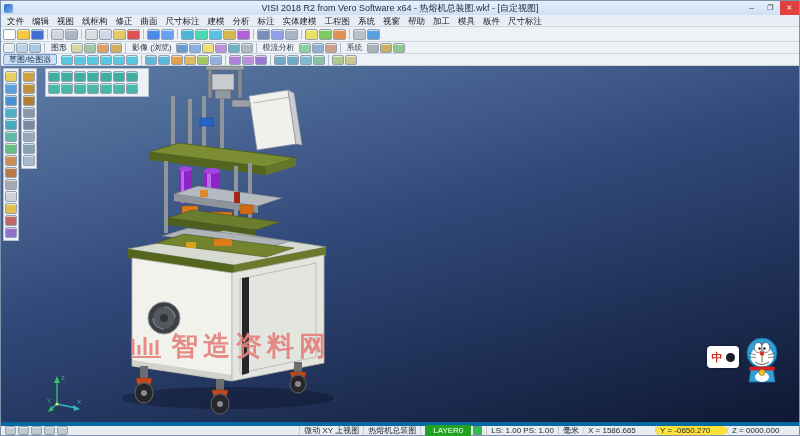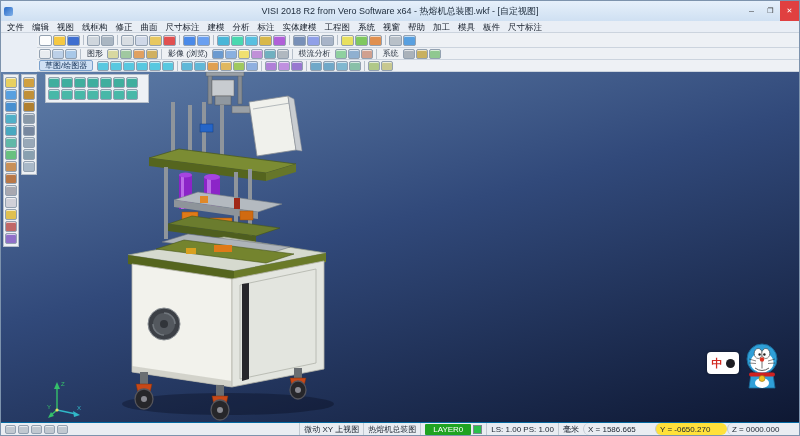--- a/index.html
+++ b/index.html
@@ -1,32 +1,32 @@
 <!DOCTYPE html>
 <html><head>
 <meta charset="utf-8">
 <style>
   *{margin:0;padding:0;box-sizing:border-box;}
   html,body{width:800px;height:436px;overflow:hidden;font-family:"Liberation Sans",sans-serif;background:#555;}
   .app{width:800px;height:436px;display:flex;flex-direction:column;border:1px solid #7d93ad;background:#e9eef5;}
 
   
-  .titlebar{height:20px;background:linear-gradient(#e6f0fb,#cfe0f2);display:flex;align-items:center;position:relative;flex:0 0 auto;}
+  .titlebar{height:14px;background:linear-gradient(#e6f0fb,#cfe0f2);display:flex;align-items:center;position:relative;flex:0 0 auto;}
   .app-icon{width:9px;height:9px;margin:0 3px;background:linear-gradient(135deg,#2a6bc8,#7fb0e8);border-radius:2px;flex:0 0 auto;}
   .title{position:absolute;left:0;right:0;text-align:center;font-size:9px;line-height:13px;color:#1c2a3a;pointer-events:none;}
   .winbtns{margin-left:auto;display:flex;height:100%;z-index:2;}
   .winbtn{width:19px;height:100%;display:flex;align-items:center;justify-content:center;font-size:7px;color:#333;}
   .winbtn.close{background:#e04040;color:#fff;}
 
   
   .menubar{height:12px;display:flex;align-items:center;background:#e9eef5;border-bottom:1px solid #ccd4de;padding-left:2px;flex:0 0 auto;}
   .menu-item{font-size:8.5px;line-height:12px;padding:0 4px;color:#141c28;white-space:nowrap;}
 
   
-  .toolbar{display:flex;align-items:center;gap:1px;padding:1px 2px;background:#eef1f5;border-bottom:1px solid #ccd4de;flex:0 0 auto;margin-left:36px;}
+  .toolbar{display:flex;align-items:center;gap:1px;padding:1px 2px;background:#eef1f5;border-bottom:1px solid #ccd4de;flex:0 0 auto;}
   #tb1{height:15px;}
   #tb2,#tb3{height:12px;}
   .ic{width:13px;height:11px;border:1px solid #93a1b1;border-radius:2px;box-shadow:inset 0 1px 0 rgba(255,255,255,.65);flex:0 0 auto;}
   #tb2 .ic,#tb3 .ic{width:12px;height:10px;}
   .sep{width:1px;height:10px;background:#b6bfca;margin:0 2px;flex:0 0 auto;}
   .tlabel{font-size:8px;color:#2a3442;padding:0 3px;white-space:nowrap;}
   .ttab{font-size:8px;color:#0d2b52;background:#cfe0f4;border:1px solid #7aa0cc;padding:0 5px;height:11px;line-height:10px;border-radius:2px;margin-right:3px;white-space:nowrap;}
 
   
   .canvas{position:relative;flex:1 1 auto;overflow:hidden;}
@@ -43,21 +43,21 @@
   .watermark-text{font-size:27px;font-weight:bold;letter-spacing:5px;white-space:nowrap;}
 
   .sticker{position:absolute;left:706px;top:270px;display:flex;align-items:flex-start;gap:3px;z-index:2;}
   .badge{width:32px;height:22px;margin-top:10px;background:#fff;border-radius:4px;display:flex;align-items:center;justify-content:center;gap:3px;box-shadow:0 0 3px rgba(0,0,0,.45);}
   .badge-text{color:#d22a22;font-size:11px;font-weight:bold;line-height:1;}
   .badge-dot{width:9px;height:9px;background:#1c1c22;border-radius:50%;}
 
   .triad{position:absolute;left:46px;top:306px;z-index:2;}
 
   
-  .statusbar{height:13px;background:#e9edf2;border-top:1px solid #0369a1;display:flex;align-items:center;font-size:8px;color:#1c2430;flex:0 0 auto;}
+  .statusbar{height:13px;background:#e9edf2;border-top:4px solid #0369a1;display:flex;align-items:center;font-size:8px;color:#1c2430;flex:0 0 auto;}
   .sseg{display:flex;align-items:center;gap:2px;padding:0 4px;height:100%;border-left:1px solid #c2cad2;white-space:nowrap;}
   .sseg:first-child{border-left:none;}
   .statusbar .ic{width:11px;height:9px;}
   .flex1{flex:1 1 auto;}
   .layer-badge{color:#fff;padding:0 8px;height:11px;line-height:11px;border-radius:1px;font-size:8px;}
   .swatch{width:9px;height:9px;border:1px solid #7d8791;}
   .coord{min-width:72px;justify-content:flex-start;border-radius:6px;}
 </style>
 </head>
 <body>
@@ -307,20 +307,33 @@
       <polygon points="96,324 112,324 110,333 98,333" fill="#c84818" stroke="#7c3008" stroke-width="0.5"></polygon>
       <polygon points="174,306 190,306 188,314 176,314" fill="#c84818" stroke="#7c3008" stroke-width="0.5"></polygon>
       <ellipse cx="28" cy="327" rx="9" ry="10" fill="#26262a" stroke="#55555c" stroke-width="1.3"></ellipse>
       <circle cx="28" cy="327" r="3" fill="#8a8a92"></circle>
       <ellipse cx="104" cy="338" rx="9" ry="10" fill="#26262a" stroke="#55555c" stroke-width="1.3"></ellipse>
       <circle cx="104" cy="338" r="3" fill="#8a8a92"></circle>
       <ellipse cx="182" cy="318" rx="8" ry="9" fill="#26262a" stroke="#55555c" stroke-width="1.3"></ellipse>
       <circle cx="182" cy="318" r="3" fill="#8a8a92"></circle>
     </svg>
 
+    <div class="watermark" style="color: rgb(229, 131, 126);">
+      <span>
+        <svg width="34" height="30" viewBox="0 0 34 30" fill="none" stroke="currentColor">
+          <path d="M4,26 L4,10" stroke-width="3"></path>
+          <path d="M10,26 L10,16" stroke-width="3"></path>
+          <path d="M16,26 L16,8" stroke-width="3"></path>
+          <path d="M22,26 L22,14" stroke-width="3"></path>
+          <path d="M28,26 L28,11" stroke-width="3"></path>
+          <path d="M2,28 L32,28" stroke-width="2"></path>
+        </svg>
+      </span>
+      <span class="watermark-text">智造资料网</span>
+    </div>
 
     <div class="sticker">
       <div class="badge">
         <span class="badge-text">中</span>
         <span class="badge-dot"></span>
       </div>
       <svg width="40" height="48" viewBox="0 0 40 48">
         <path d="M9,32 L7,46 L33,46 L31,32 Z" fill="#2f9fd8" stroke="#1a6a98" stroke-width="0.8"></path>
         <ellipse cx="20" cy="41" rx="7" ry="5" fill="#ffffff"></ellipse>
         <circle cx="20" cy="17" r="15" fill="#2f9fd8" stroke="#1a6a98" stroke-width="1"></circle>

